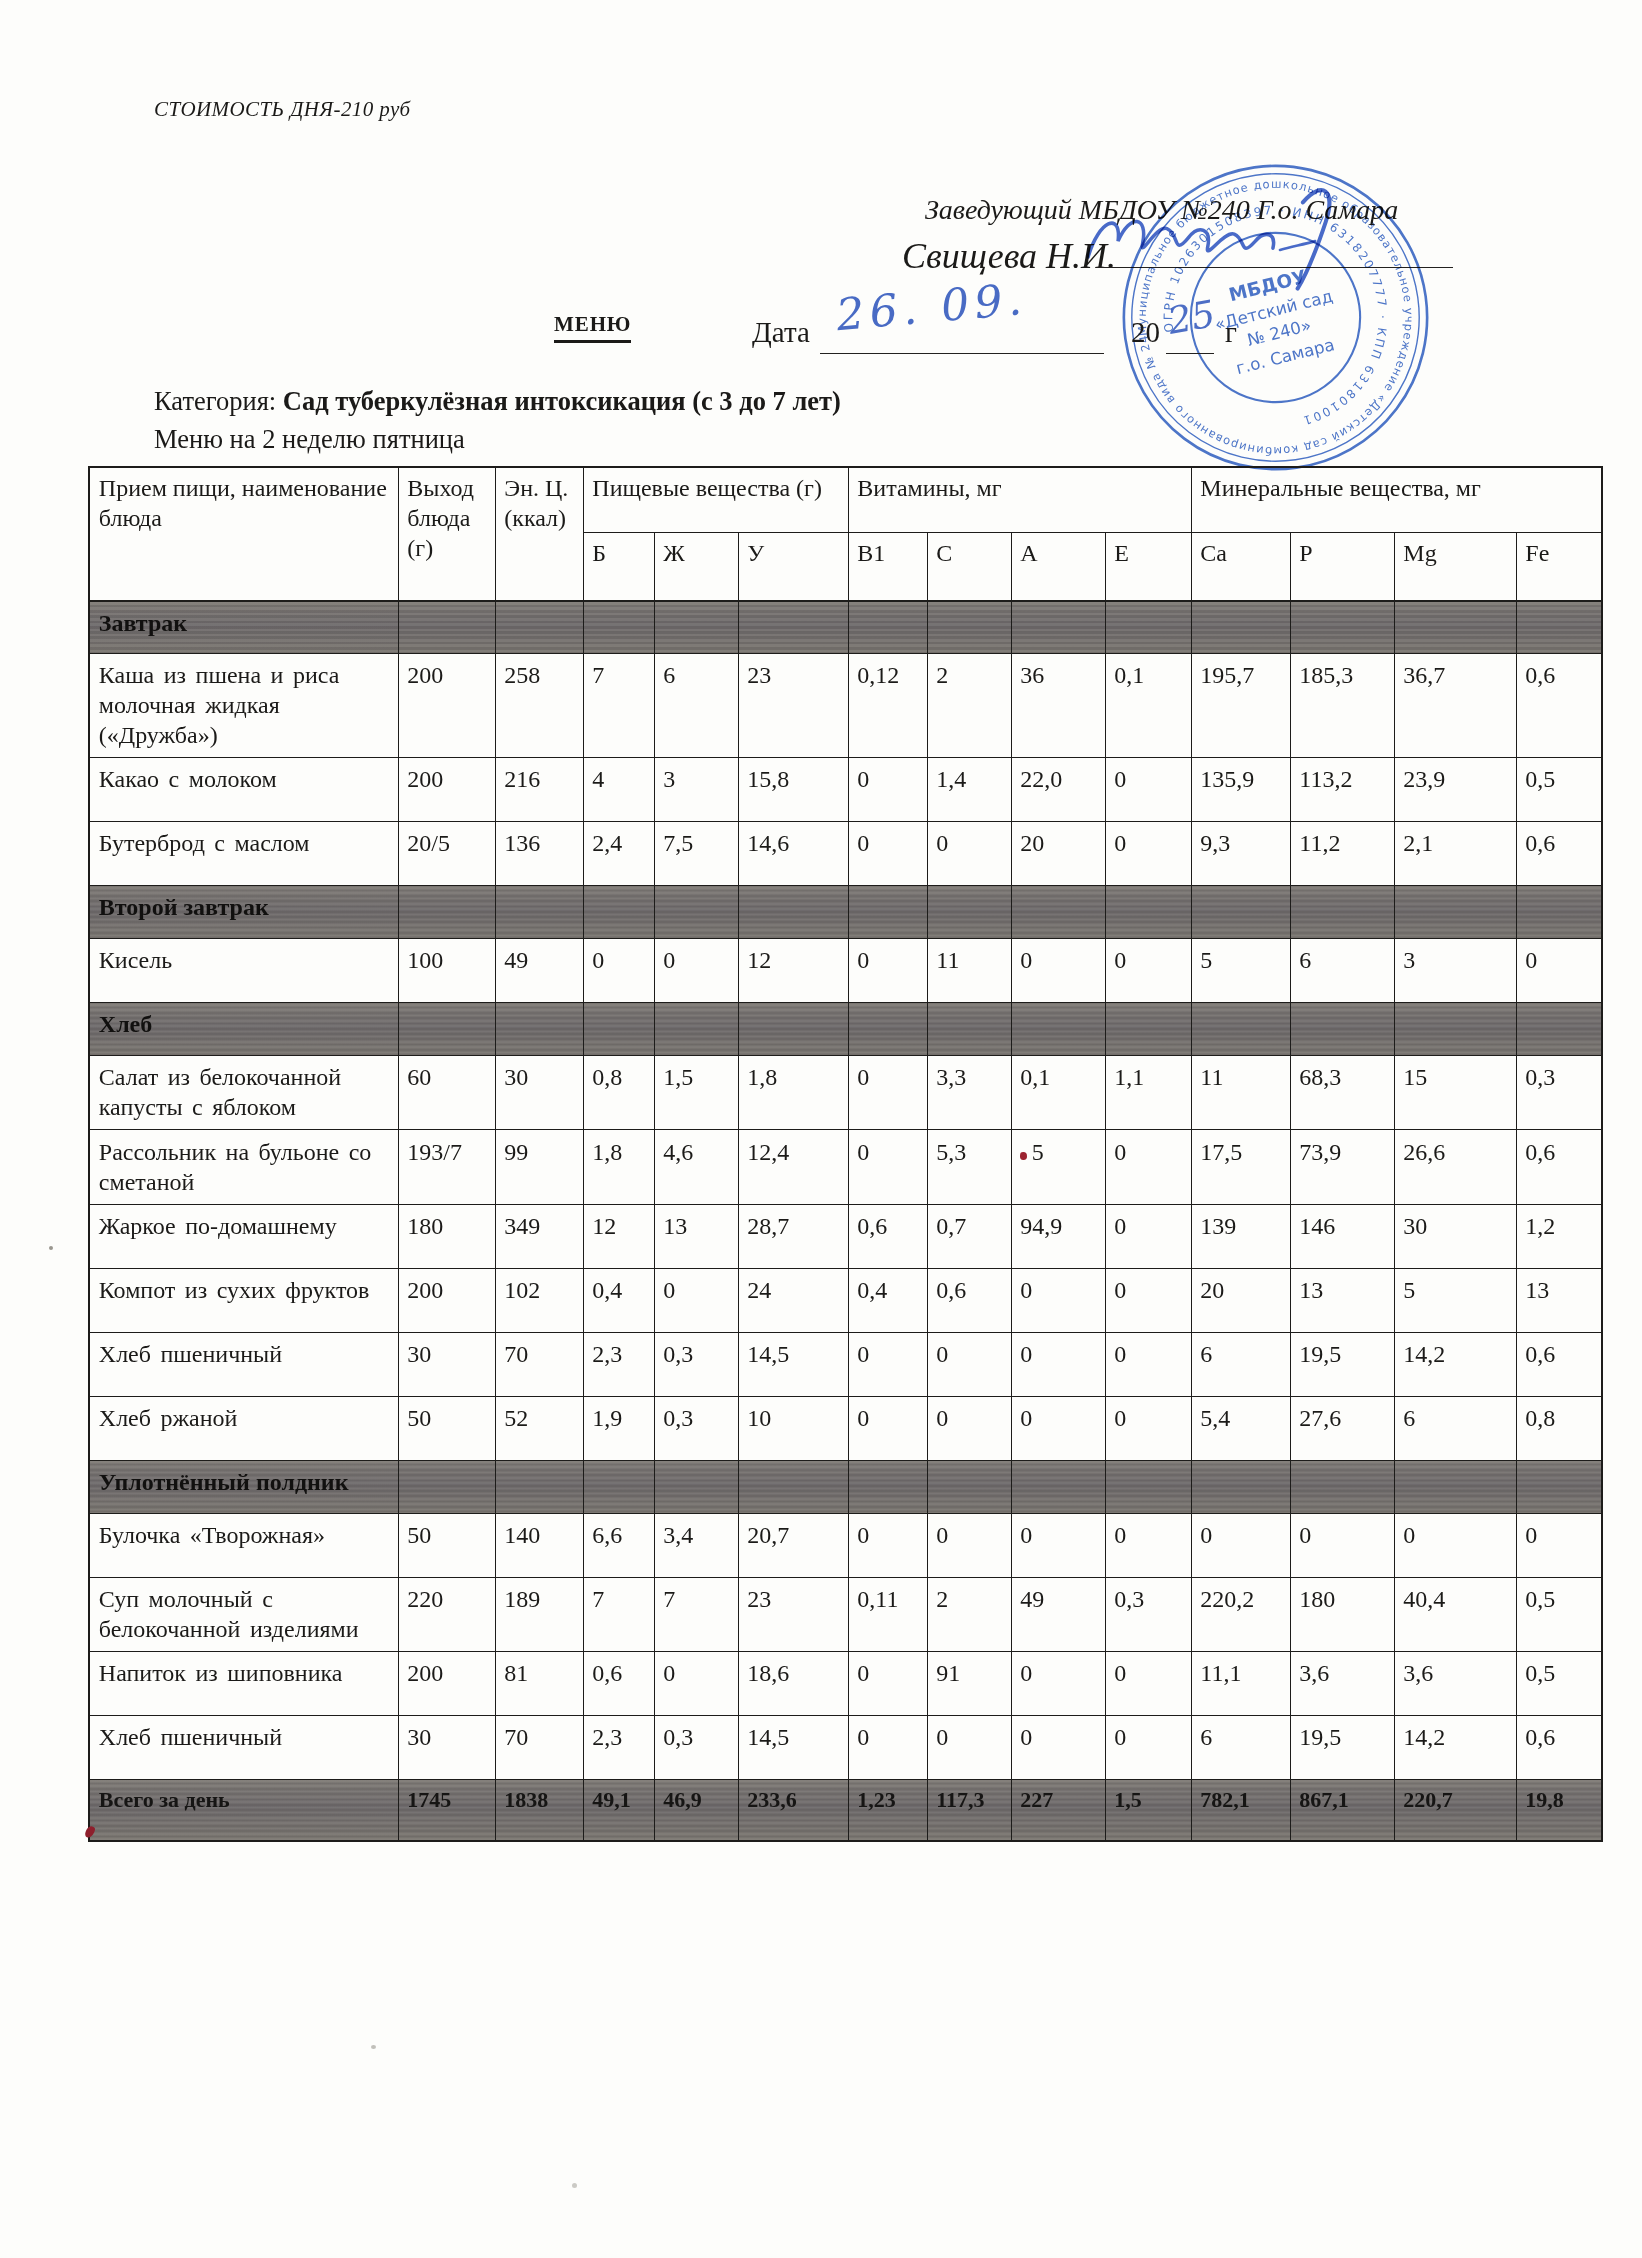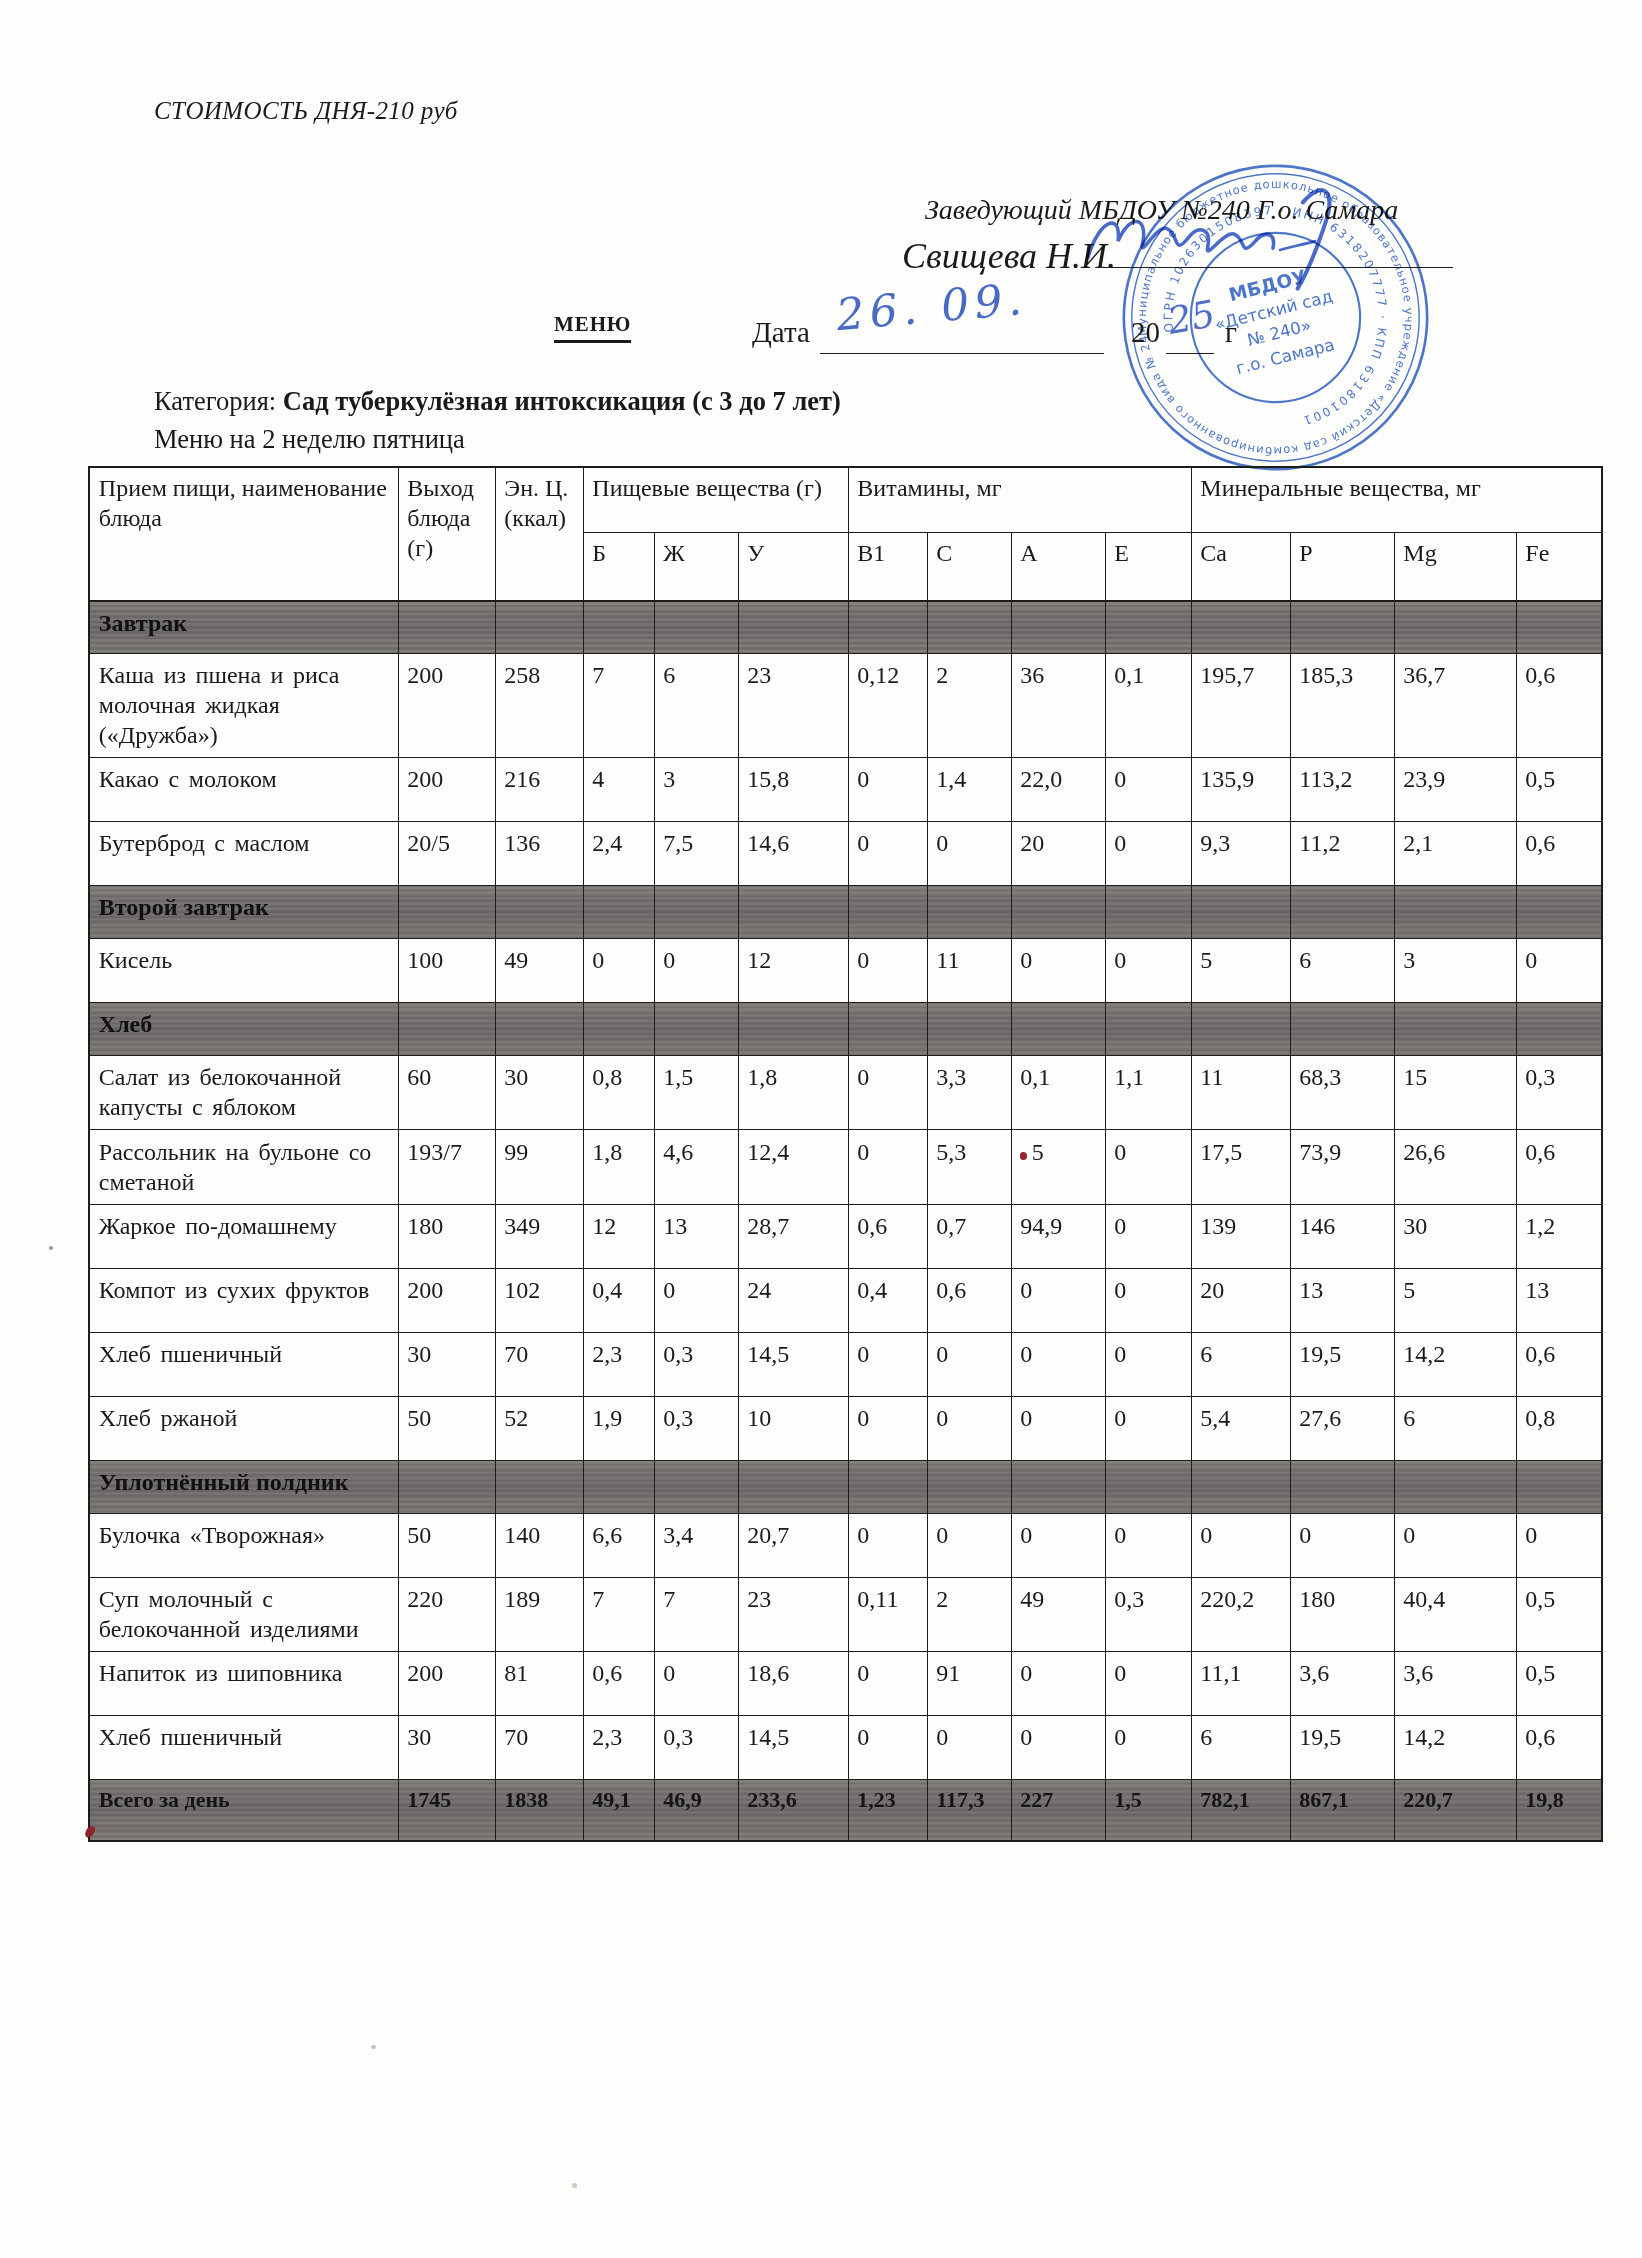--- a/index.html
+++ b/index.html
@@ -2,21 +2,21 @@
 <html style="font-size:14px"><head>
 <meta charset="utf-8">
 <style>
   html,body{margin:0;padding:0;background:#e8e8e6;}
   .page{
     position:relative;width:1643px;height:2258px;margin:0 auto;
     background:#fdfdfb;overflow:hidden;
     font-family:"Liberation Serif","DejaVu Serif",serif;color:#1b1a18;
   }
   
-  .cost-line{position:absolute;left:154px;top:97px;font-style:italic;font-size:25px;letter-spacing:0.4px;}
+  .cost-line{position:absolute;left:154px;top:97px;font-style:italic;font-size:21px;letter-spacing:0.4px;}
   .head-right-1{position:absolute;left:925px;top:194px;font-style:italic;font-size:28px;white-space:nowrap;}
   .head-right-2{position:absolute;left:902px;top:235px;font-style:italic;font-size:36px;white-space:nowrap;}
   .sign-line{position:absolute;left:1097px;top:267px;width:356px;height:0;border-top:1.8px solid #23211f;}
   .menu-title{position:absolute;left:554px;top:312px;font-size:21px;font-weight:bold;letter-spacing:0.9px;
     border-bottom:3.5px solid #1b1a18;padding-bottom:2.6px;}
   .date-label{position:absolute;left:752px;top:316px;font-size:29px;}
   .date-line{position:absolute;left:820px;top:353px;width:284px;height:0;border-top:1.8px solid #23211f;}
   .hand{font-family:"DejaVu Serif",serif;font-style:italic;color:#3a5fc0;}
   .hand-date{position:absolute;left:836px;top:281px;font-size:44px;transform:rotate(-5deg);letter-spacing:5.3px;opacity:.92;}
   .year-prefix{position:absolute;left:1131px;top:316px;font-size:29px;}

